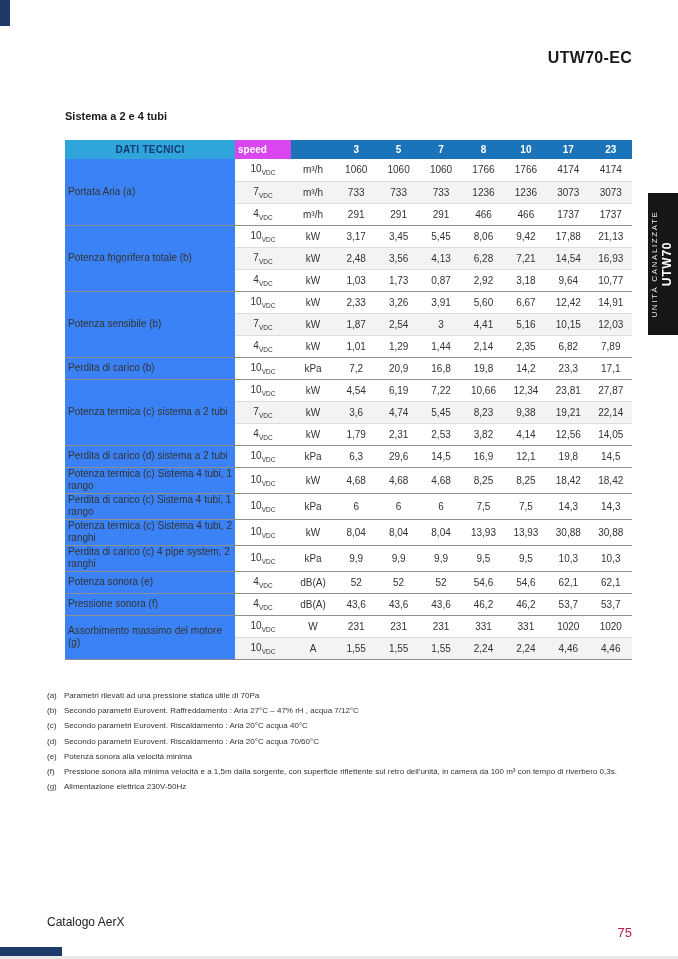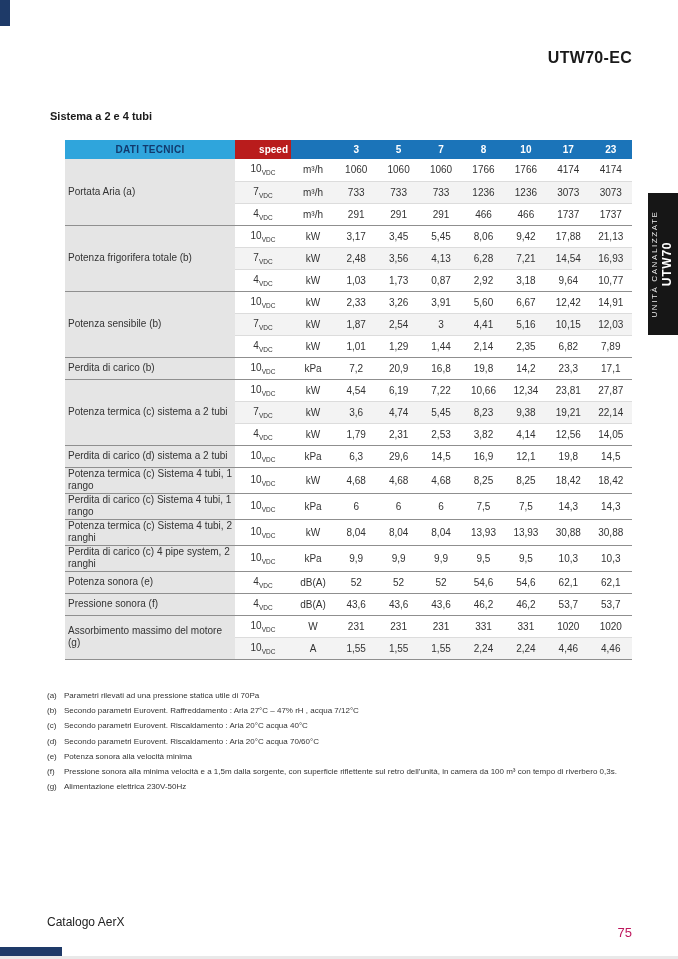--- a/index.html
+++ b/index.html
@@ -4,37 +4,37 @@
 <style>
   * { box-sizing: border-box; }
   html, body { margin:0; padding:0; }
   body { font-family:"Liberation Sans","DejaVu Sans",sans-serif; background:#e9e9e9; }
   .page { position:relative; width:678px; height:956px; margin:0 auto; background:#ffffff; overflow:hidden; }
 
   .crop-top { position:absolute; left:0; top:0; width:10px; height:26px; background:#1e3a68; }
   .crop-bottom { position:absolute; left:0; bottom:0; width:62px; height:9px; background:#1e3a68; }
 
   .doc-title { position:absolute; top:49px; right:46px; font-size:16px; font-weight:bold; color:#1a1a1a; letter-spacing:0.3px; }
-  .section-heading { position:absolute; left:50px; top:110px; font-size:11px; font-weight:bold; color:#1a1a1a; }
+  .section-heading { position:absolute; left:65px; top:110px; font-size:11px; font-weight:bold; color:#1a1a1a; }
 
   .side-tab { position:absolute; right:0; top:193px; width:30px; height:142px; background:#161616; display:flex; align-items:center; justify-content:center; }
   .side-tab-inner { transform:rotate(-90deg); white-space:nowrap; text-align:center; line-height:1.3; }
   .side-tab-l1 { display:block; font-size:8px; letter-spacing:1.6px; color:#ededed; }
   .side-tab-l2 { display:block; font-size:12px; font-weight:bold; letter-spacing:0.8px; color:#ffffff; }
 
   table.data { position:absolute; left:65px; top:140px; width:567px; border-collapse:collapse; table-layout:fixed; }
   table.data th, table.data td { padding:0 3px; font-size:10px; overflow:hidden; }
   table.data thead th { height:19px; }
   th.h-param { background:#2fa5dc; color:#123a6d; font-weight:bold; text-align:center; letter-spacing:0.3px; }
-  th.h-speed { background:#b91c1c; color:#ffffff; text-align:right; font-weight:bold; }
+  th.h-speed { background:#d946ef; color:#ffffff; text-align:left; font-weight:bold; }
   th.h-unit  { background:#1b74b9; }
   th.h-num   { background:#1b74b9; color:#ffffff; text-align:center; font-weight:bold; }
 
   table.data td { height:22px; color:#333; }
-  td.param { text-align:left; padding-left:7px; line-height:1.25; font-size:10.5px; background:#e5e5e5; border-bottom:1px solid #8f8f8f; }
+  td.param { text-align:left; padding-left:7px; line-height:1.25; font-size:10.5px; background:#3b82f6; border-bottom:1px solid #8f8f8f; }
   td.vdc, td.unit, td.val { text-align:center; }
   td.sub   { border-bottom:1px solid #dcdcdc; }
   td.glast { border-bottom:1px solid #8f8f8f; }
   td.alt   { background:#f3f3f3; }
   sub.vdc-sub { font-size:6.5px; }
 
   .footnotes { position:absolute; left:47px; top:690px; width:592px; }
   .fn { display:flex; margin-bottom:4px; font-size:8px; color:#333; line-height:1.4; }
   .fn-key { flex:0 0 17px; }
   .fn-text { flex:1; }

